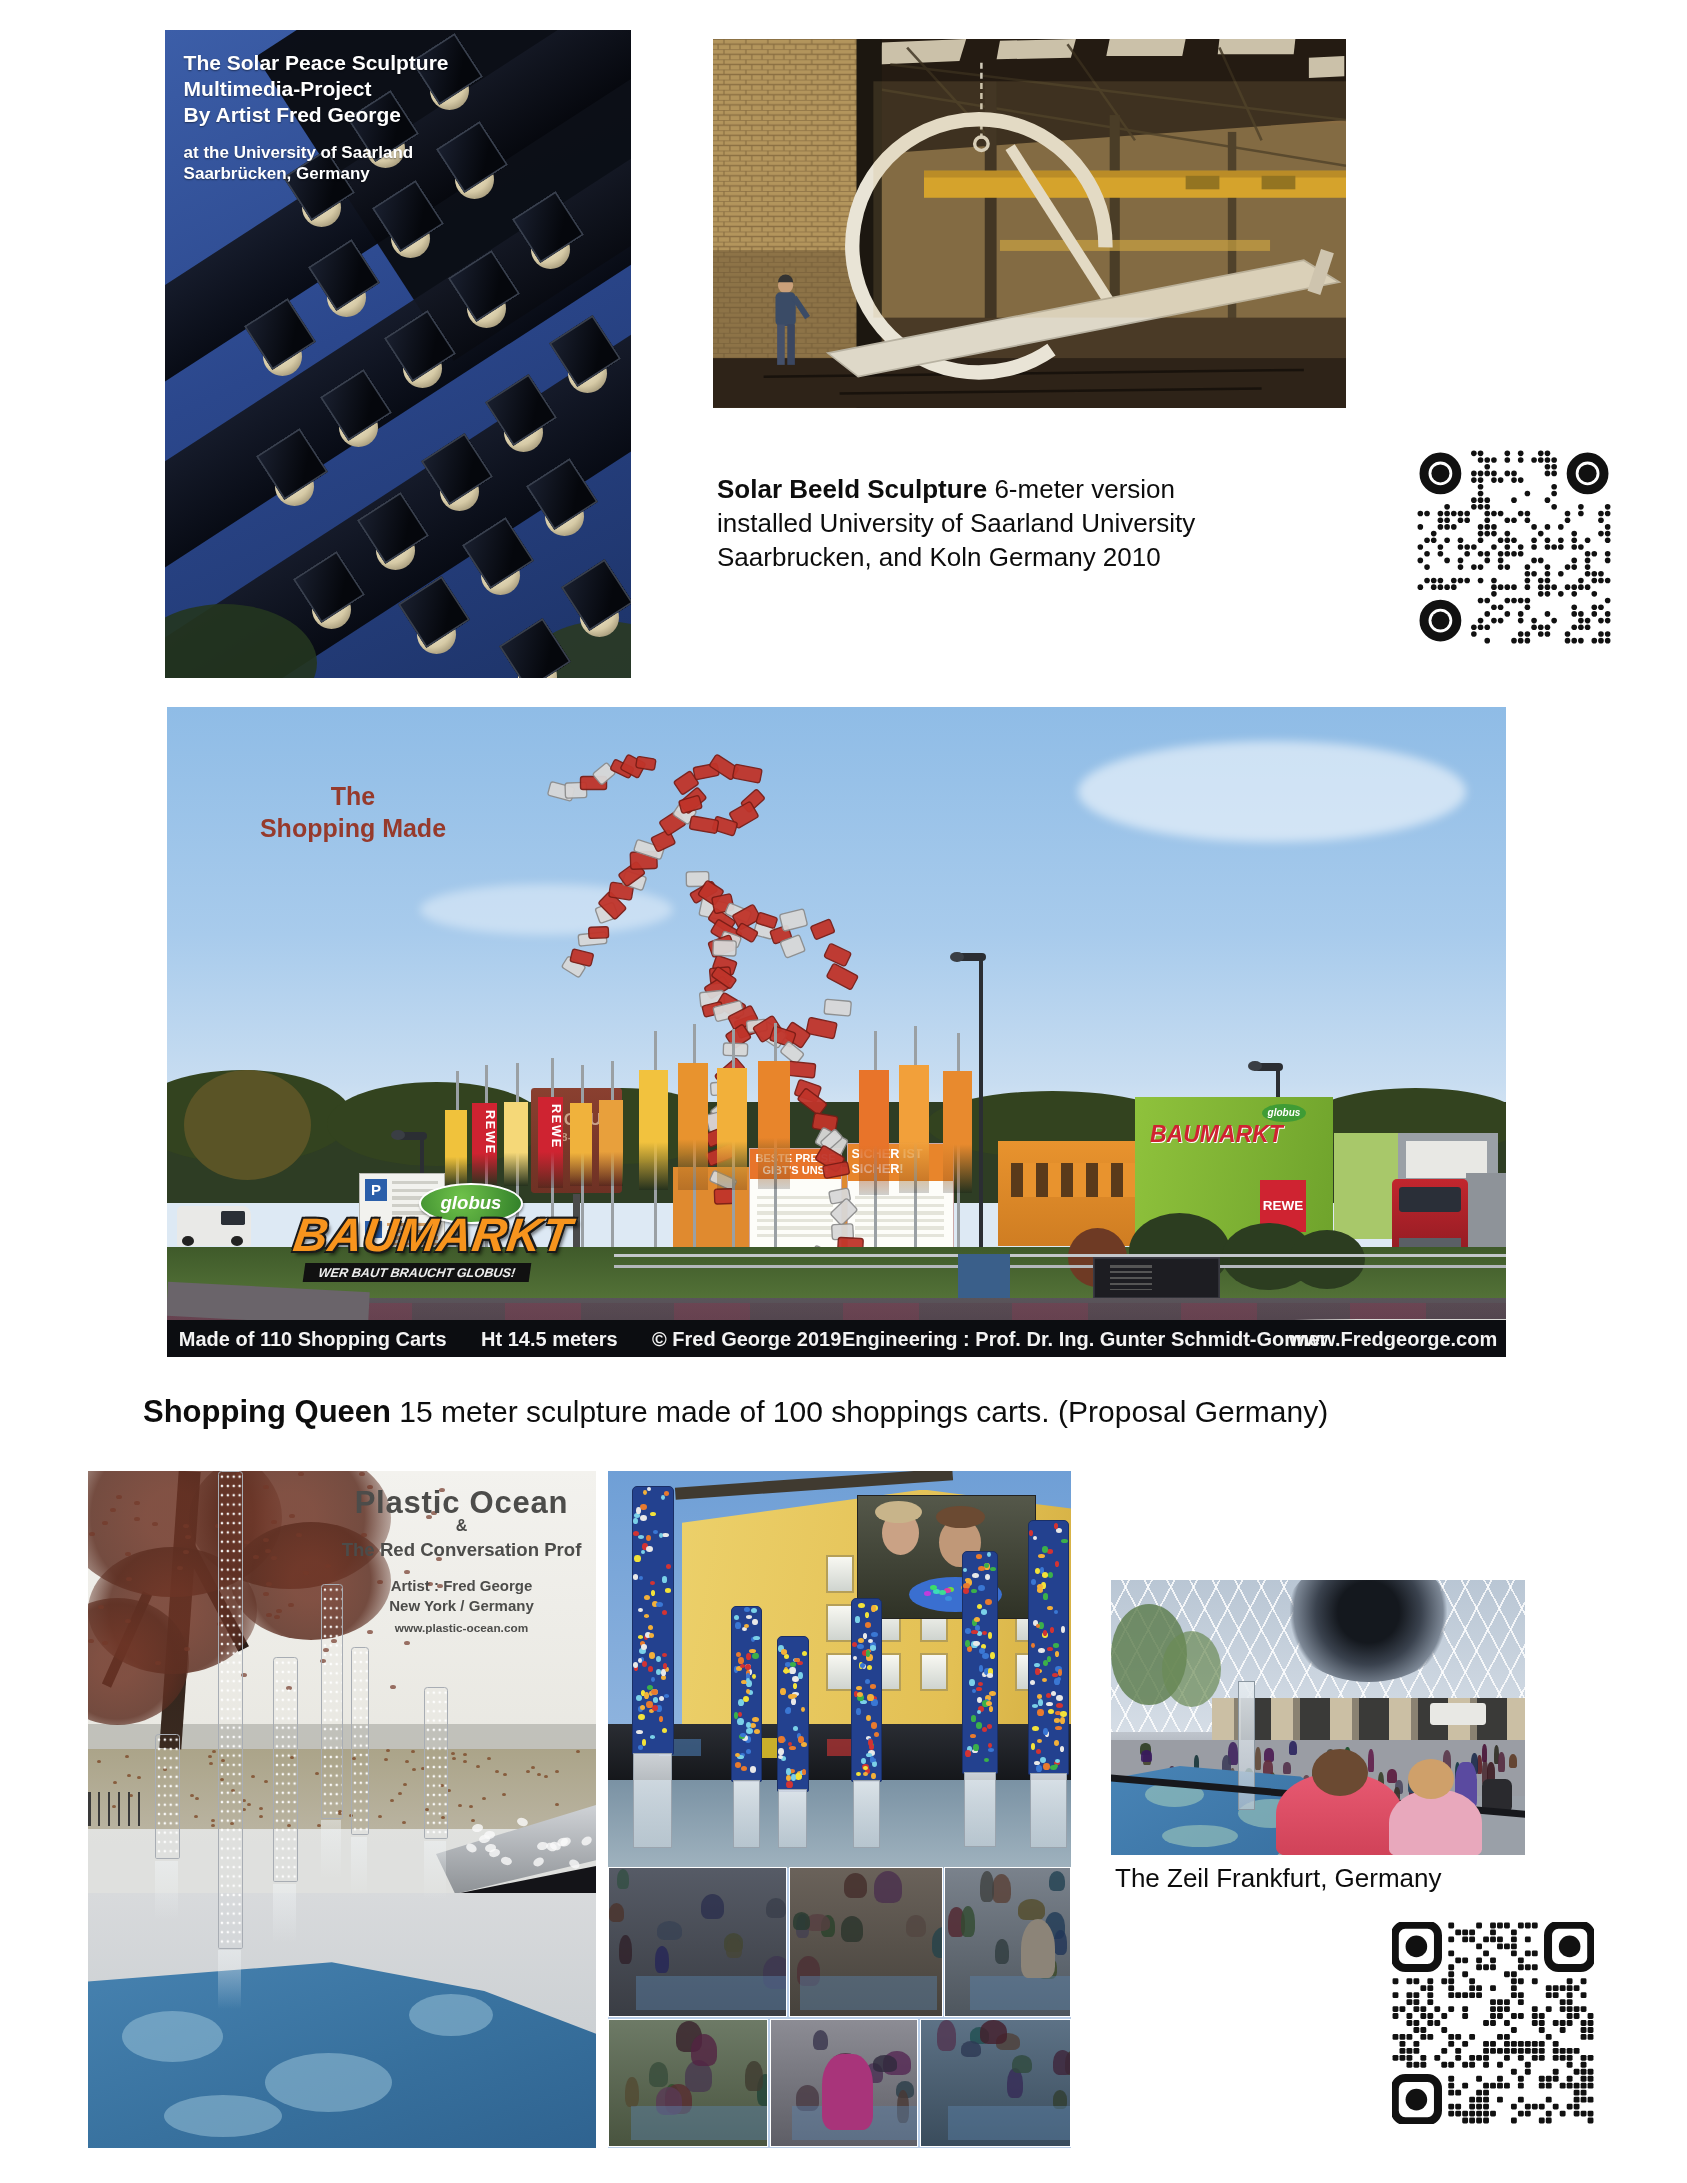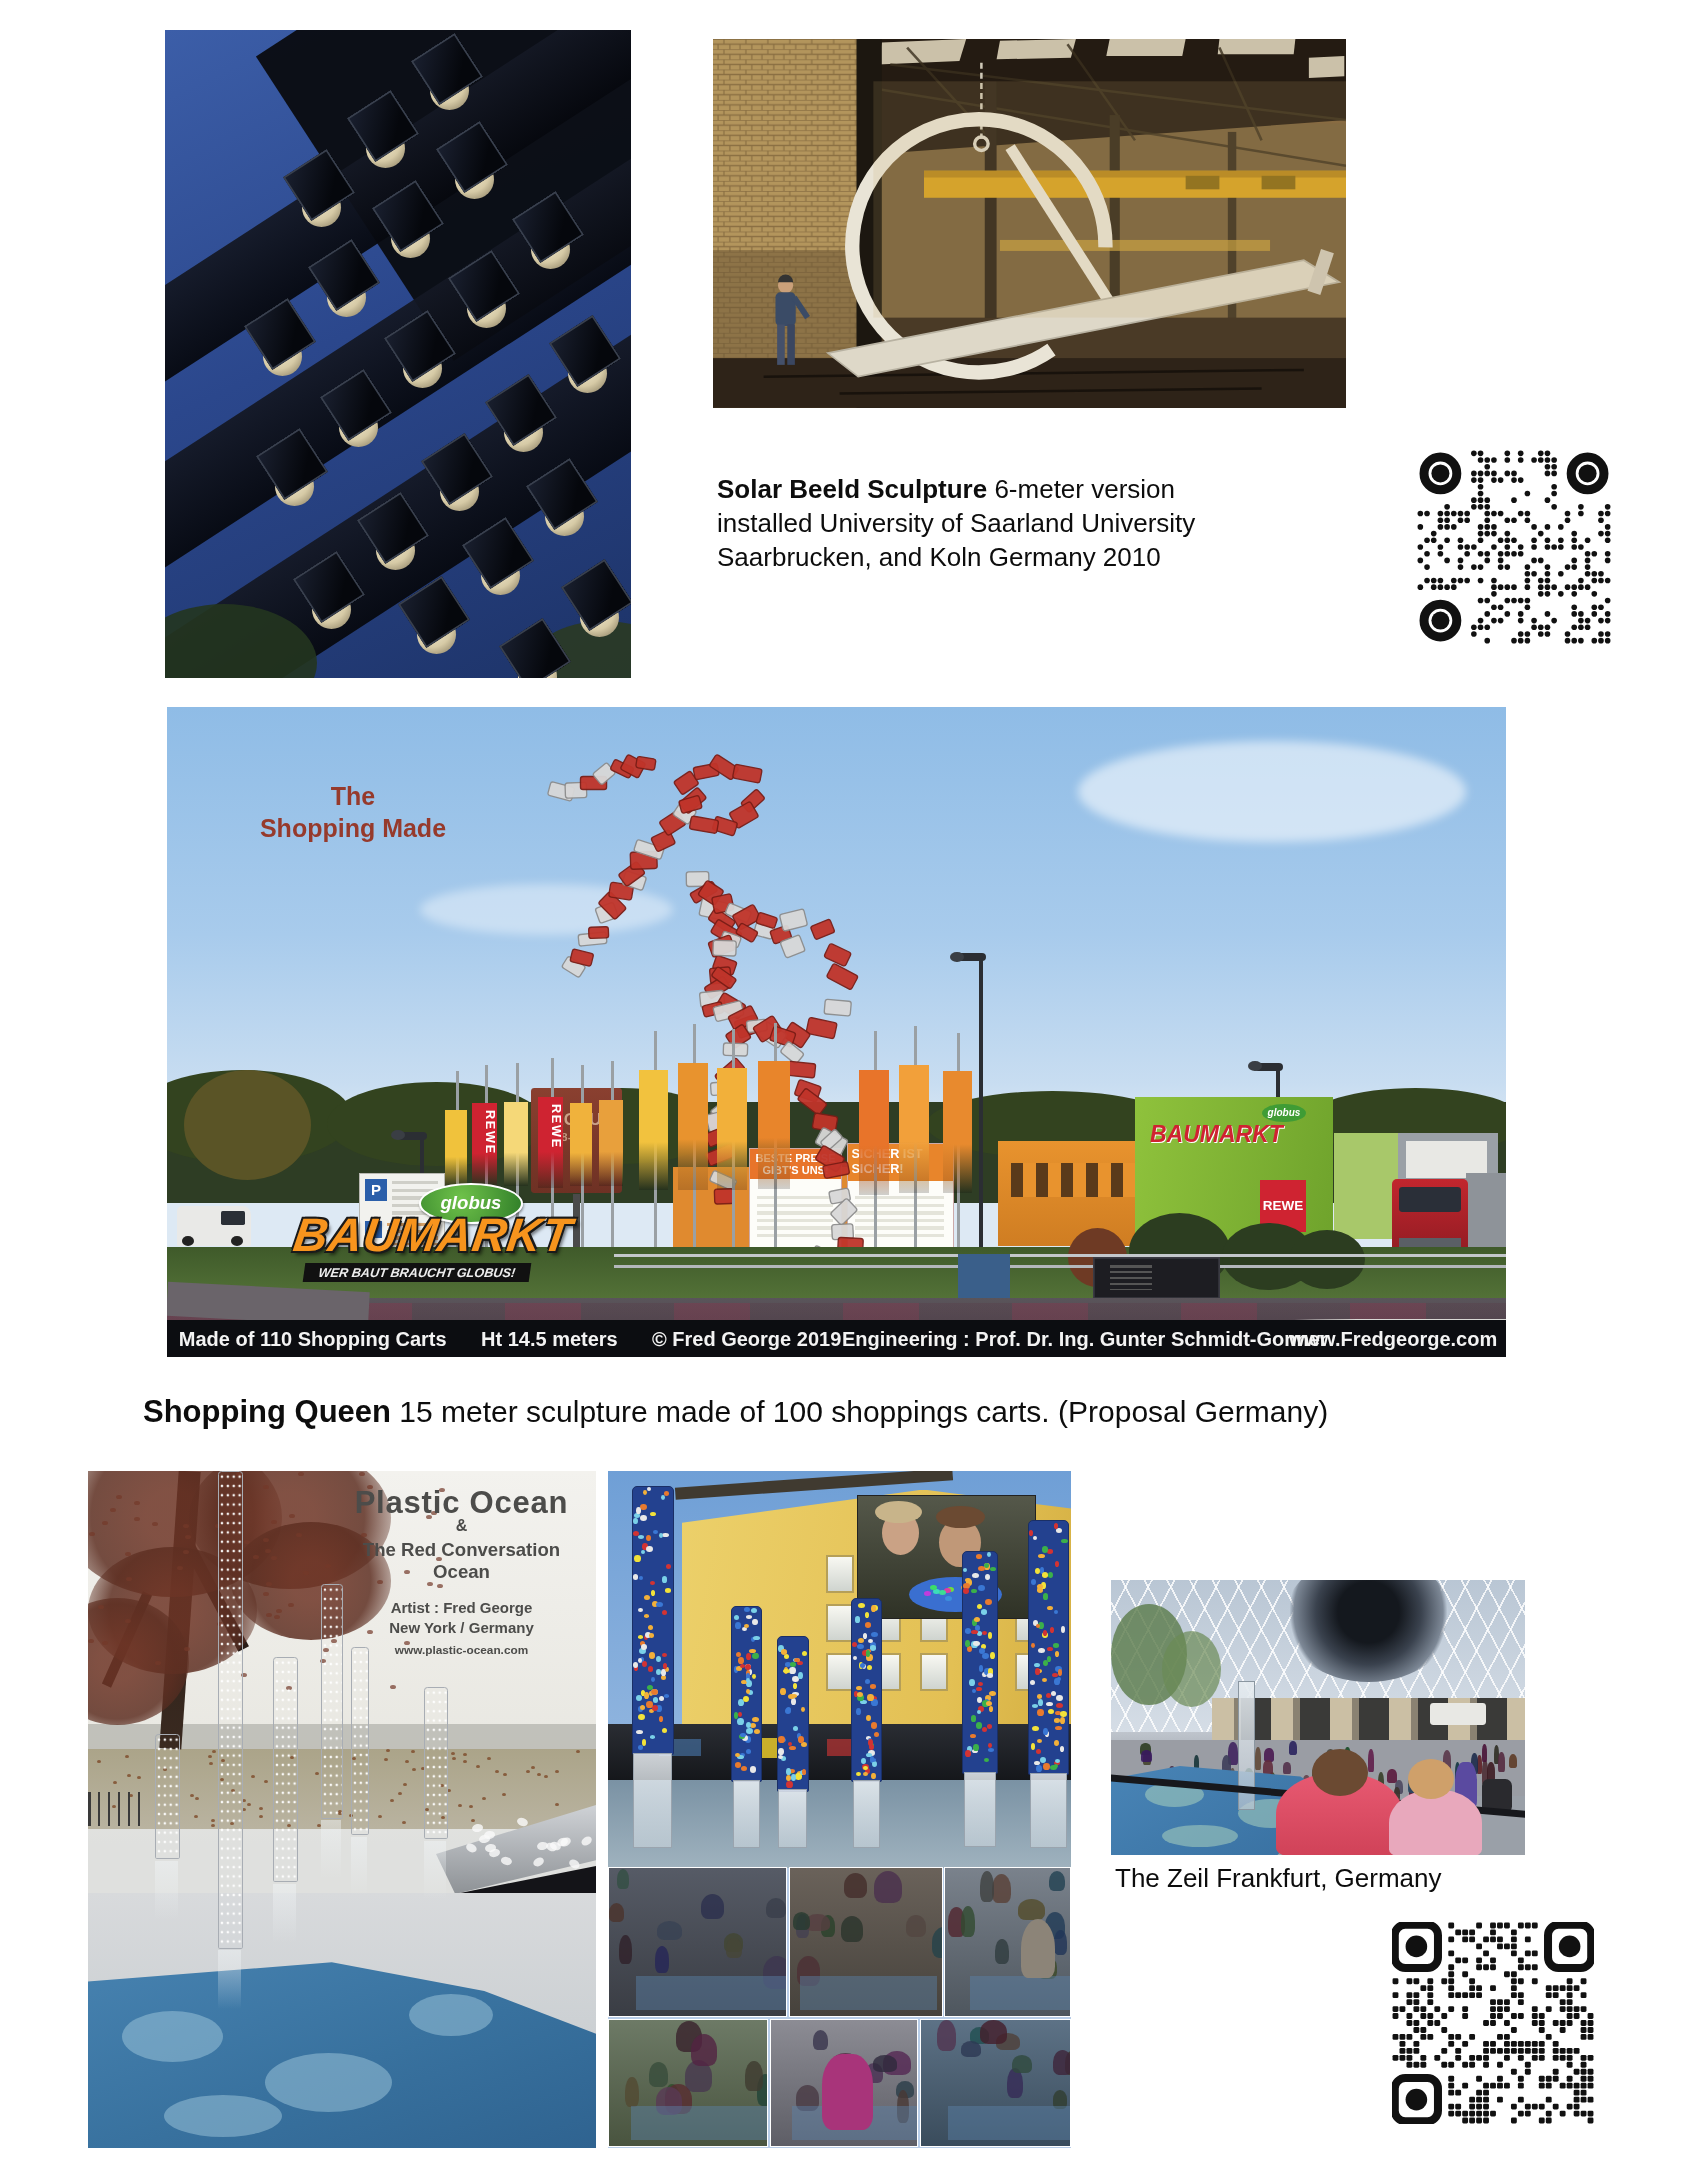--- a/index.html
+++ b/index.html
@@ -141,20 +141,27 @@
         </div>
         <div style="position: absolute; left: 403px; top: 538px; width: 93px; height: 93px;">
           <div style="position: absolute; left: 11.8px; top: 30px; width: 39px; height: 39px; border-radius: 50%; background: radial-gradient(circle at 38% 32%, rgb(245, 238, 214), rgb(214, 202, 166) 55%, rgb(125, 114, 87));"></div>
           <div style="position: absolute; left: 3.4px; top: 1.7px; width: 52px; height: 52px; transform: rotate(-33deg); background: linear-gradient(135deg, rgb(26, 32, 48) 0%, rgb(5, 7, 12) 70%); box-shadow: rgb(57, 64, 78) 0px 0px 0px 1.7px inset;"></div>
         </div>
         <div style="position: absolute; left: 341px; top: 597px; width: 93px; height: 93px;">
           <div style="position: absolute; left: 11.8px; top: 30px; width: 39px; height: 39px; border-radius: 50%; background: radial-gradient(circle at 38% 32%, rgb(245, 238, 214), rgb(214, 202, 166) 55%, rgb(125, 114, 87));"></div>
           <div style="position: absolute; left: 3.4px; top: 1.7px; width: 52px; height: 52px; transform: rotate(-33deg); background: linear-gradient(135deg, rgb(26, 32, 48) 0%, rgb(5, 7, 12) 70%); box-shadow: rgb(57, 64, 78) 0px 0px 0px 1.7px inset;"></div>
         </div>
       </div>
+    <div class="poster-text">
+      <div class="ptitle pre">The Solar Peace Sculpture
+Multimedia-Project
+By Artist Fred George</div>
+      <div class="psub pre">at the University of Saarland
+Saarbrücken, Germany</div>
+    </div>
   </figure>
 
   <figure class="ph" id="photo-warehouse">
     <svg width="633" height="369" viewBox="0 0 750 437">
       <defs>
         <pattern id="brick" width="26" height="12" patternUnits="userSpaceOnUse">
           <rect width="26" height="12" fill="#b3955c"></rect>
           <path d="M0 0h26M0 6h26M13 0v6M6 6v6M20 6v6" stroke="#8a6f42" stroke-width="1.4" fill="none"></path>
         </pattern>
       </defs>
@@ -895,21 +902,21 @@
         <div style="position: absolute; left: 233px; top: 349px; width: 20px; height: 59px; background: linear-gradient(rgba(240, 244, 246, 0.5), rgba(240, 244, 246, 0));"></div>
         <div style="position: absolute; left: 263px; top: 176px; width: 16px; height: 186px; background: radial-gradient(circle, rgba(255, 255, 255, 0.95) 0.8px, transparent 1.7px) 0% 0% / 5.9px 9.3px; border: 0.8px solid rgb(168, 173, 180); border-radius: 3.4px 3.4px 1.7px 1.7px;"></div>
         <div style="position: absolute; left: 263px; top: 366px; width: 16px; height: 59px; background: linear-gradient(rgba(240, 244, 246, 0.5), rgba(240, 244, 246, 0));"></div>
         <div style="position: absolute; left: 336px; top: 216px; width: 22px; height: 150px; background: radial-gradient(circle, rgba(255, 255, 255, 0.95) 0.8px, transparent 1.7px) 0% 0% / 5.9px 9.3px; border: 0.8px solid rgb(168, 173, 180); border-radius: 3.4px 3.4px 1.7px 1.7px;"></div>
         <div style="position: absolute; left: 336px; top: 370px; width: 22px; height: 59px; background: linear-gradient(rgba(240, 244, 246, 0.5), rgba(240, 244, 246, 0));"></div>
         <div style="position: absolute; left: 0px; top: 321px; width: 59px; height: 34px; background: repeating-linear-gradient(90deg, rgb(58, 58, 58) 0px, rgb(58, 58, 58) 2.5px, transparent 2.5px, transparent 10px);"></div>
       </div>
     <div class="pol-text">
       <div class="pol-title">Plastic Ocean</div>
       <div class="pol-amp">&amp;</div>
-      <div class="pol-sub">The Red Conversation Ocean</div>
+      <div class="pol-sub">The Red Conversation Prof</div>
       <div class="pol-art pre">Artist :  Fred George
 New York  /  Germany</div>
       <div class="pol-web">www.plastic-ocean.com</div>
     </div>
   </figure>
 
   <figure class="ph" id="photo-pom">
     <div id="pom-deco" class="abs" style="left:0;top:0;width:100%;height:100%">
         <div style="position: absolute; left: 74px; top: 18.6px; width: 389px; height: 236px; clip-path: polygon(0px 14%, 62% 0px, 100% 8%, 100% 100%, 0px 100%); background: linear-gradient(100deg, rgb(236, 208, 106), rgb(227, 192, 84) 70%, rgb(212, 175, 66));"></div>
         <div style="position: absolute; left: 67px; top: 6.7px; width: 278px; height: 11.8px; background: rgb(64, 58, 48); transform: rotate(-4deg);"></div>

